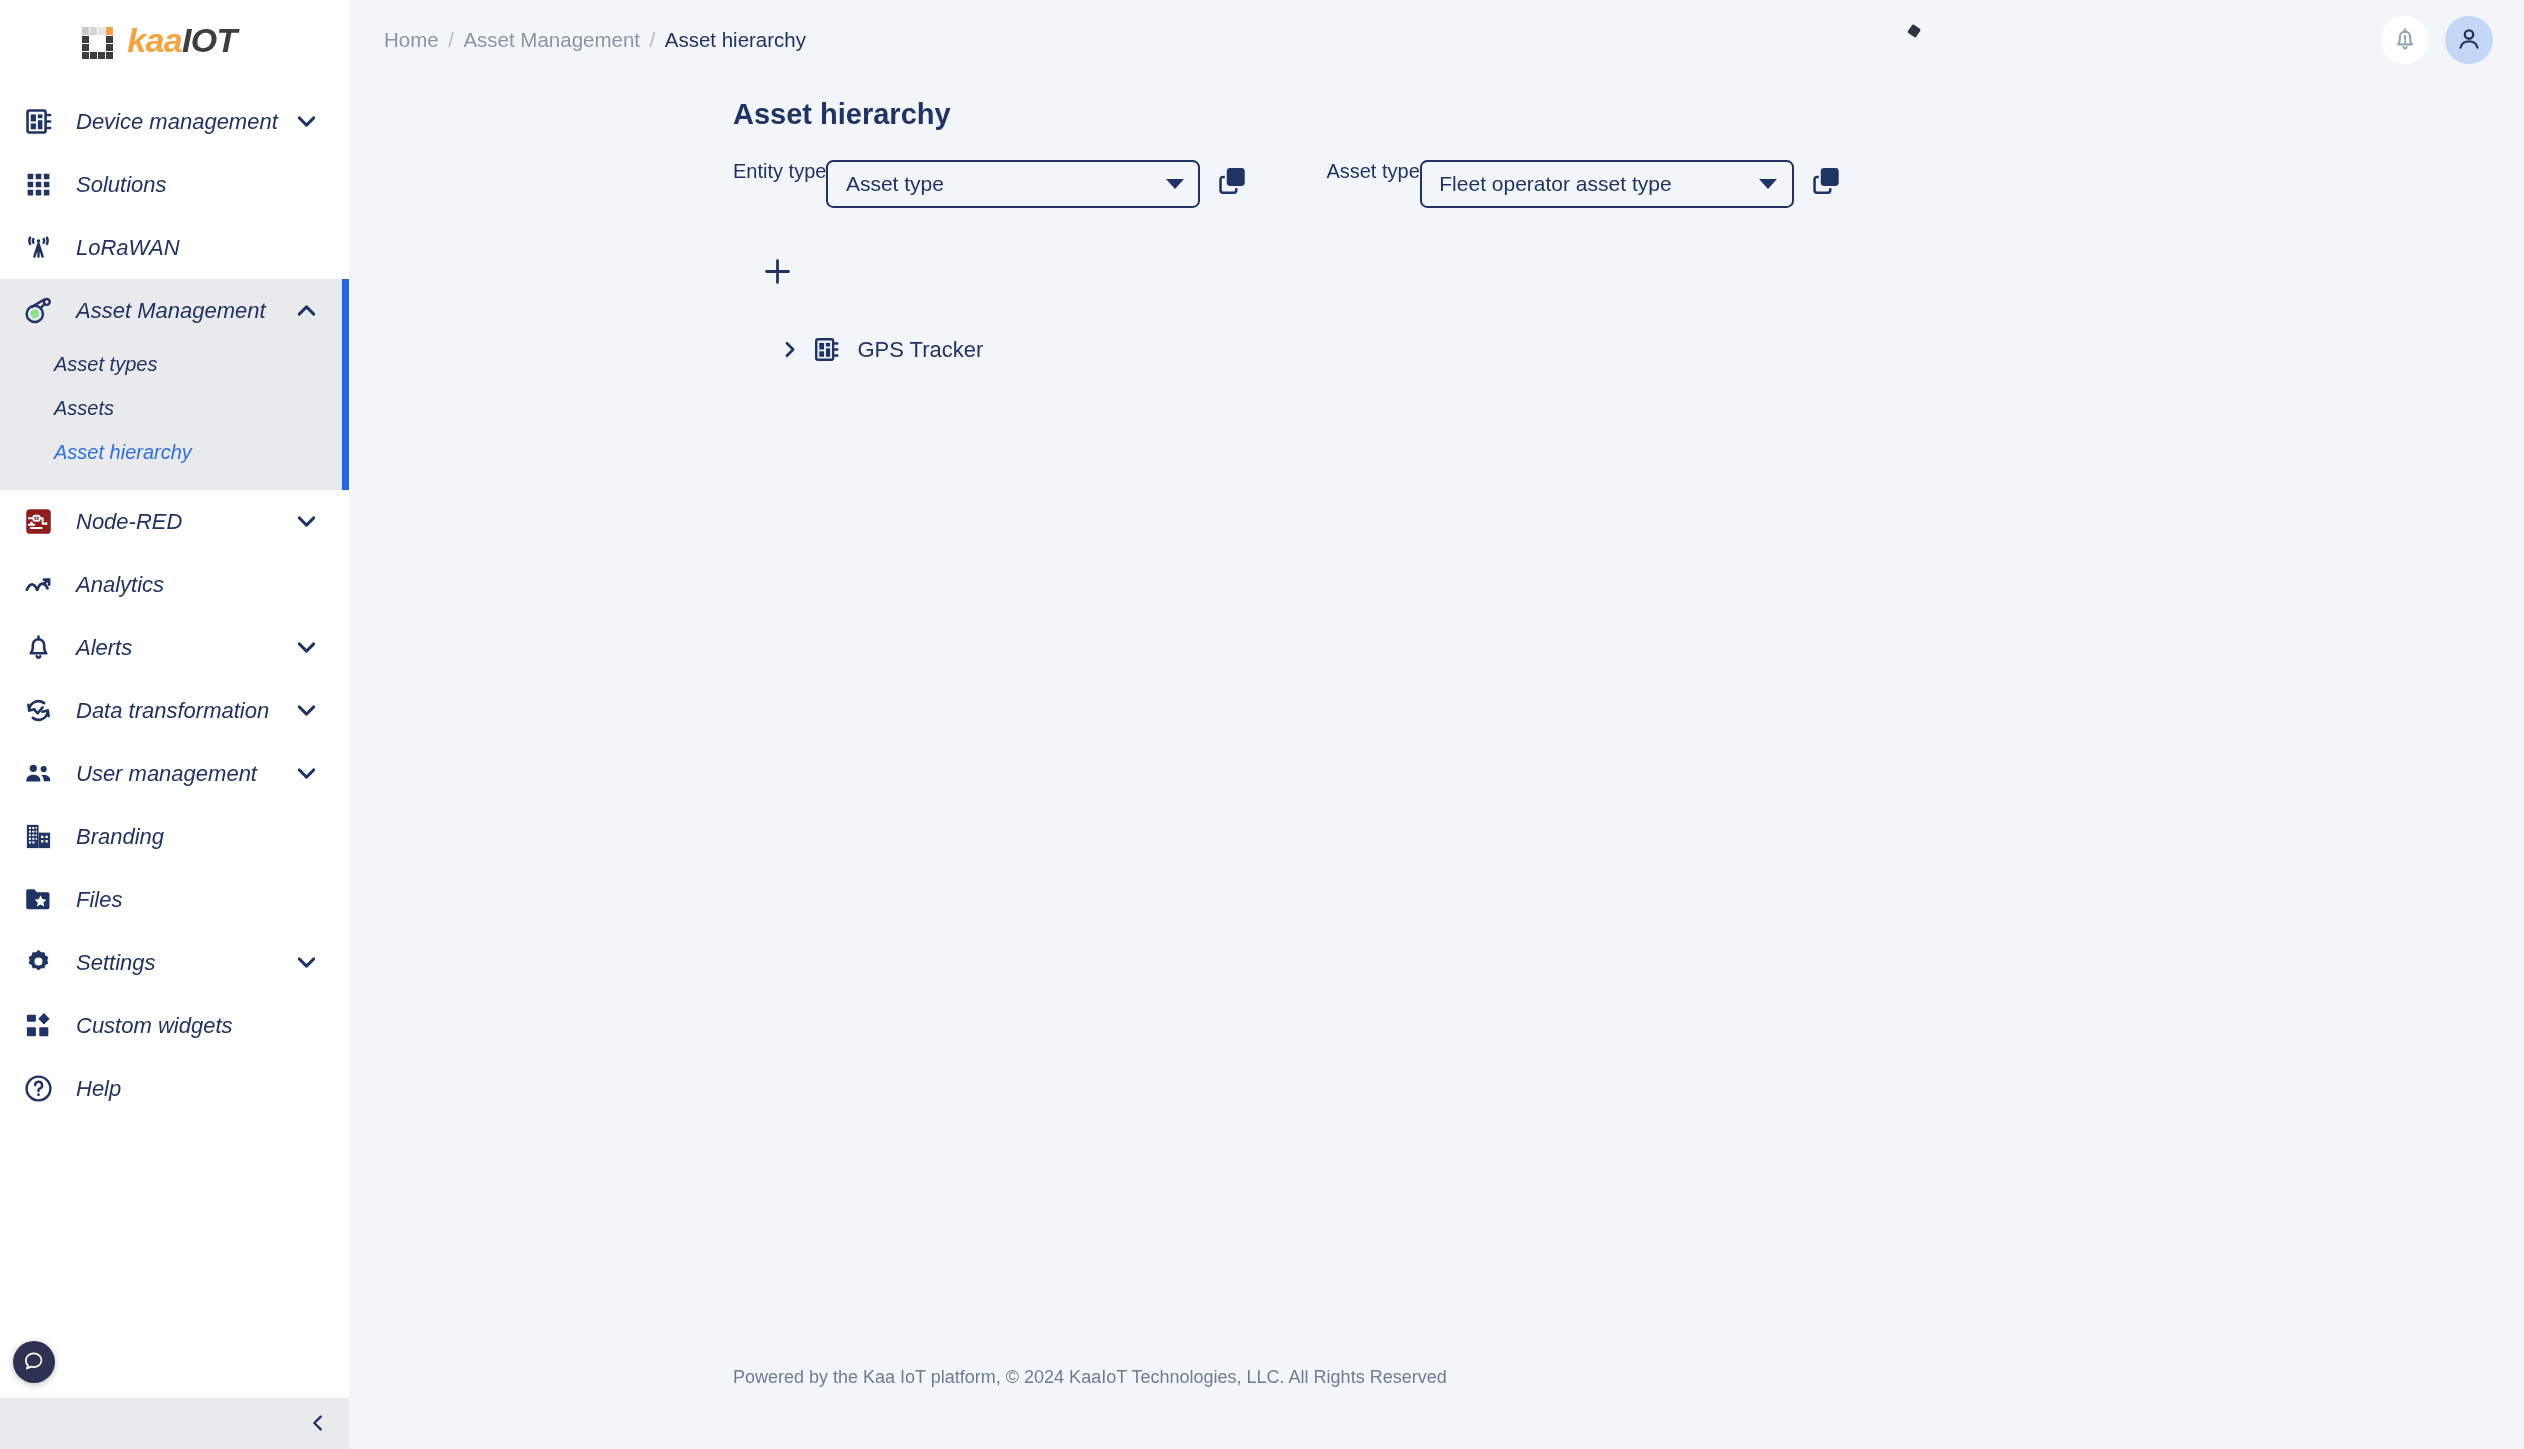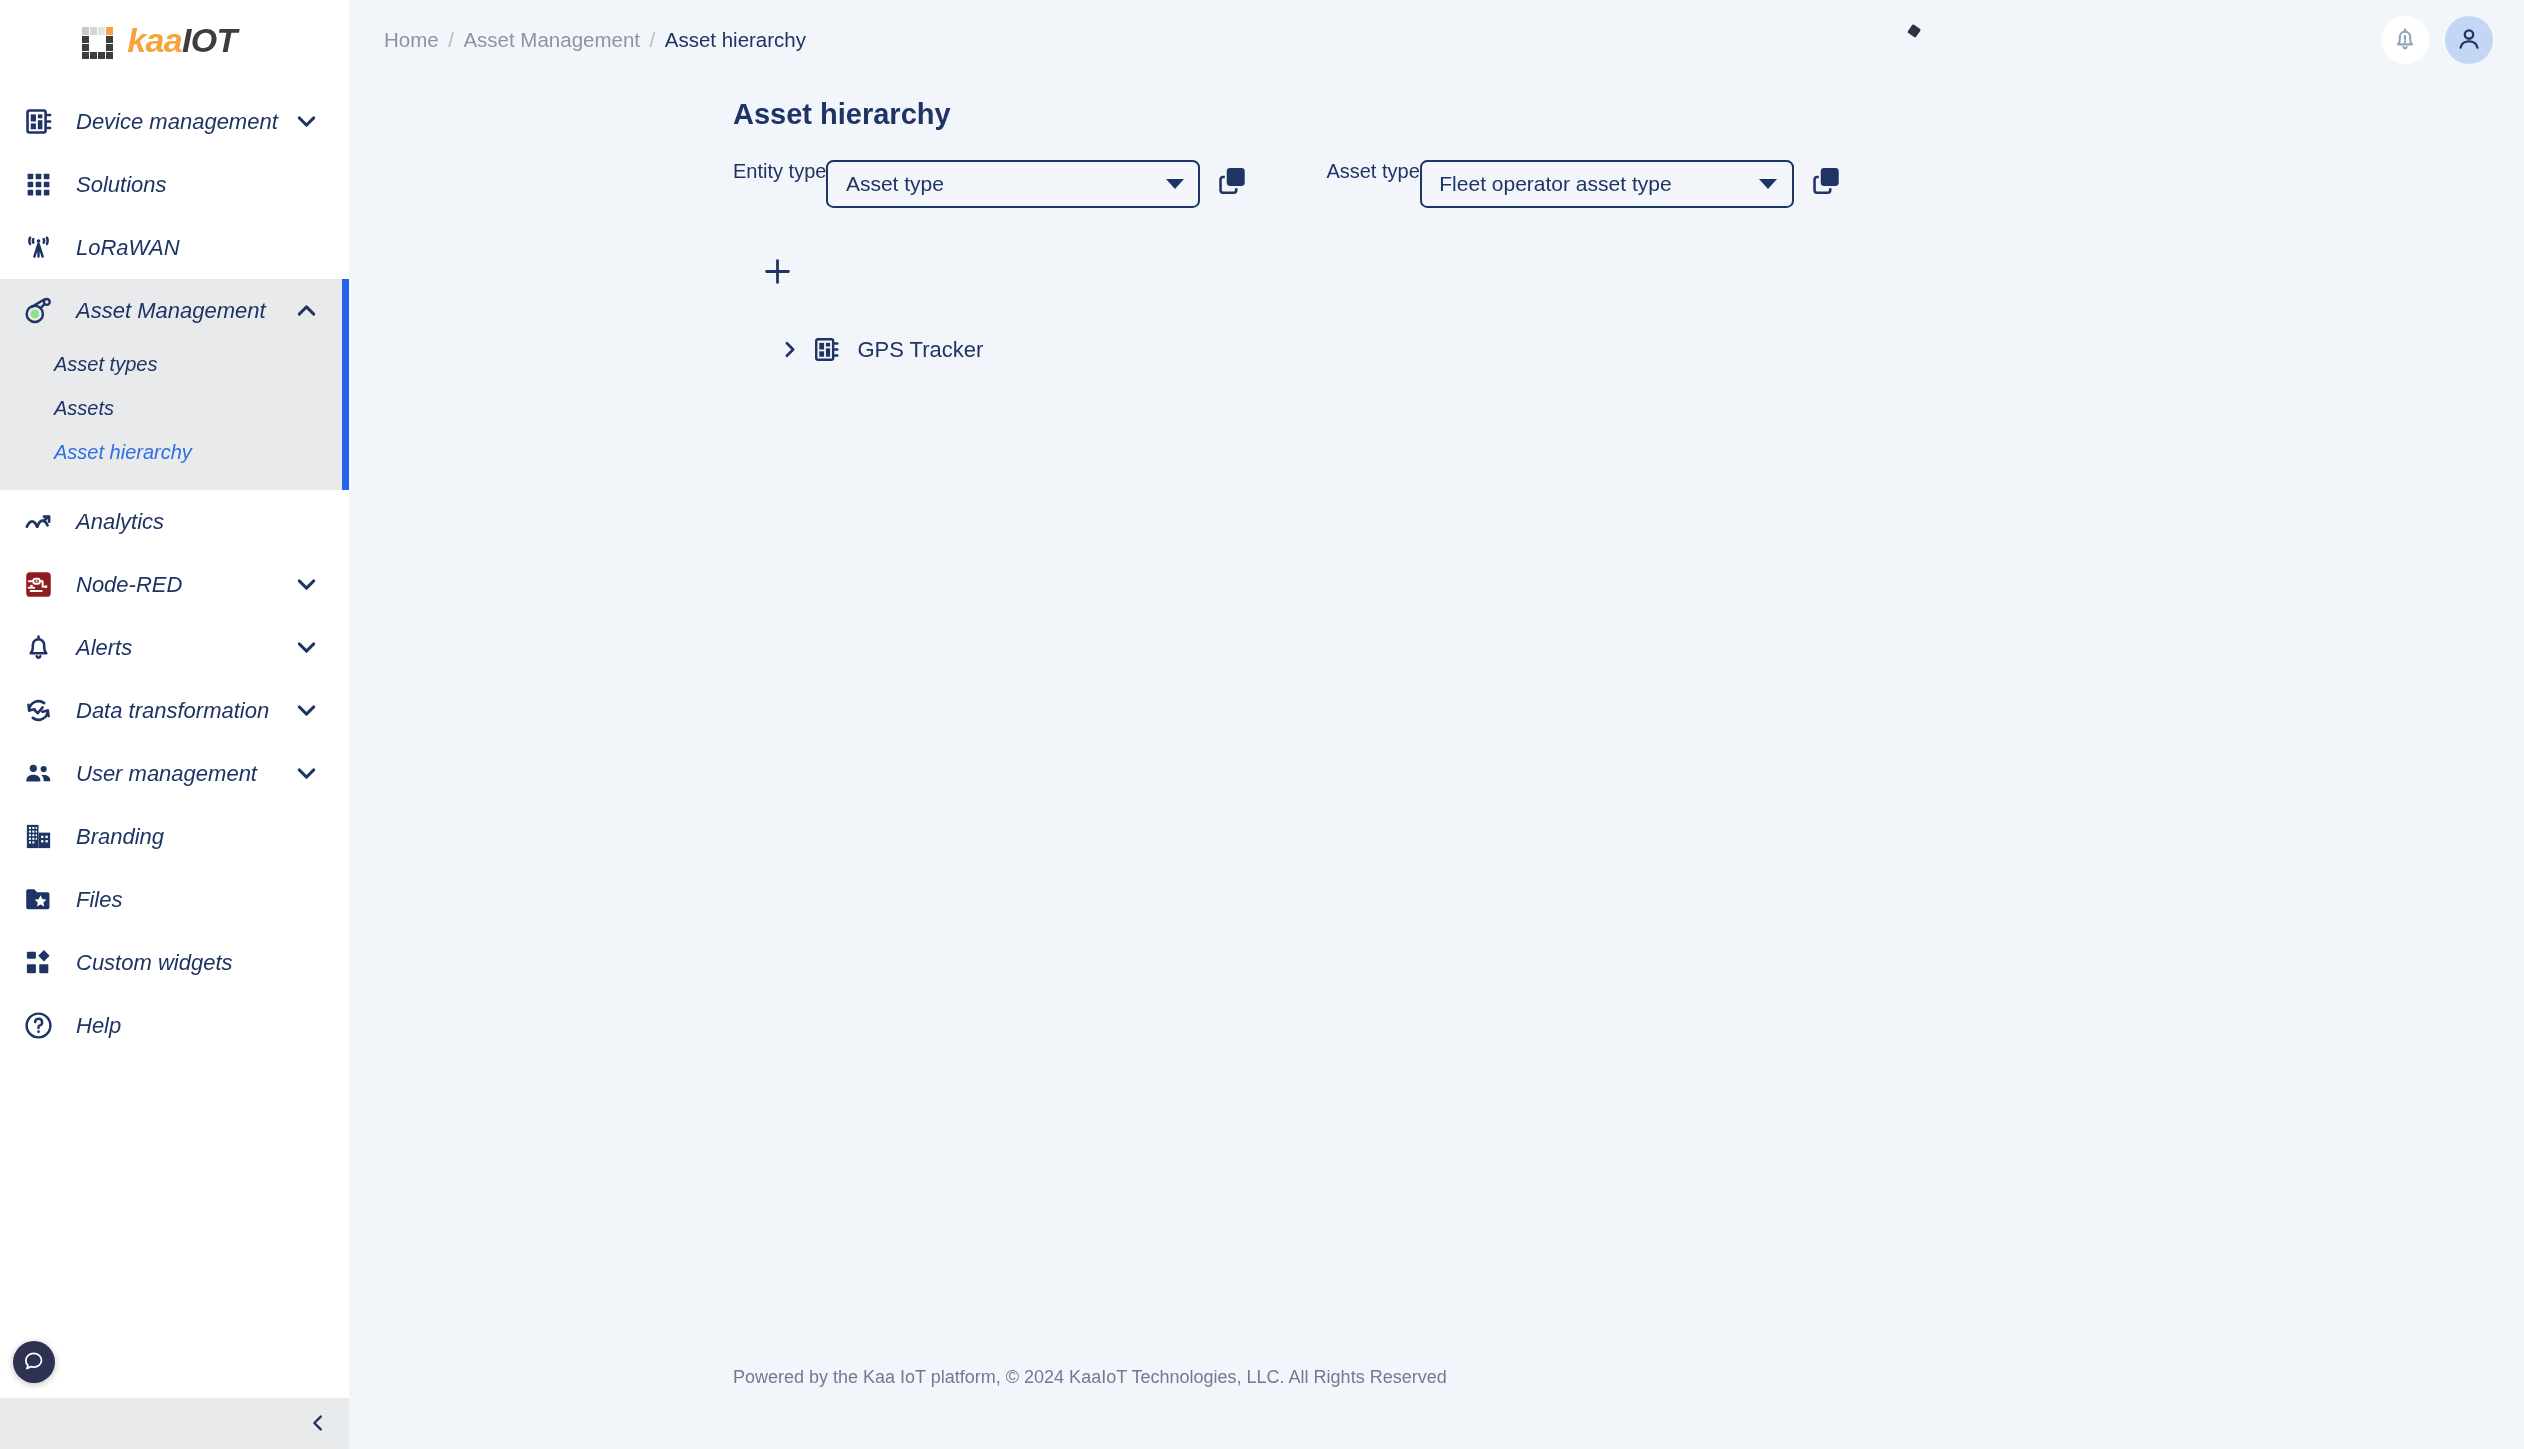--- a/index.html
+++ b/index.html
@@ -237,52 +237,52 @@
         </div>
         <div class="subnav">
           <div class="subnav-item">Asset types</div>
           <div class="subnav-item">Assets</div>
           <div class="subnav-item active">Asset hierarchy</div>
         </div>
       </div>
 
       <div class="nav-item">
         <span class="nav-icon">
-          <svg width="31" height="31" viewBox="0 0 24 24" fill="none" stroke="currentColor" stroke-width="2.1" stroke-linecap="round" stroke-linejoin="round">
-            <path d="M3 16c2.5-5.5 5.5-5.5 8 0"></path>
-            <path d="M11 16c2.5-6 5.5-6 8-1"></path>
-            <path d="M15 8h5v5" opacity="0"></path>
-            <path d="M19.5 8.3 16 11.6"></path>
-            <path d="M16.2 8.2h4v4"></path>
-          </svg>
-        </span>
-        <span class="nav-label">Analytics</span>
-      </div>
-
-      <div class="nav-item">
-        <span class="nav-icon">
           <svg width="31" height="31" viewBox="0 0 24 24">
             <rect x="2.5" y="2.5" width="19" height="19" rx="3" fill="#8f1d1d"></rect>
             <g fill="none" stroke="#ffffff" stroke-width="1.5" stroke-linecap="round">
               <path d="M4.5 9.5h3.2M10.5 9.5h0"></path>
               <rect x="8" y="7.6" width="5" height="3.8" rx="1.6" fill="none"></rect>
               <path d="M13 9.5h2.2M15.2 9.5v4.2M15.2 13.7h2.5"></path>
               <path d="M4.5 14.5h4.2"></path>
               <circle cx="6.6" cy="13.2" r="1.1" fill="#ffffff" stroke="none"></circle>
               <circle cx="17.8" cy="13.7" r="1.1" fill="#ffffff" stroke="none"></circle>
               <path d="M6 17h8.5"></path>
             </g>
           </svg>
         </span>
         <span class="nav-label">Node-RED</span>
         <span class="nav-chevron">
           <svg viewBox="0 0 24 24" fill="none" stroke="currentColor" stroke-width="2.4" stroke-linecap="round" stroke-linejoin="round">
               <polyline points="6 9 12 15 18 9"></polyline>
             </svg>
         </span>
+      </div>
+
+      <div class="nav-item">
+        <span class="nav-icon">
+          <svg width="31" height="31" viewBox="0 0 24 24" fill="none" stroke="currentColor" stroke-width="2.1" stroke-linecap="round" stroke-linejoin="round">
+            <path d="M3 16c2.5-5.5 5.5-5.5 8 0"></path>
+            <path d="M11 16c2.5-6 5.5-6 8-1"></path>
+            <path d="M15 8h5v5" opacity="0"></path>
+            <path d="M19.5 8.3 16 11.6"></path>
+            <path d="M16.2 8.2h4v4"></path>
+          </svg>
+        </span>
+        <span class="nav-label">Analytics</span>
       </div>
 
       <div class="nav-item">
         <span class="nav-icon">
           <svg width="31" height="31" viewBox="0 0 24 24" fill="none" stroke="currentColor" stroke-width="2" stroke-linecap="round" stroke-linejoin="round">
             <path d="M18 16.5H6c1.3-1.2 1.6-2.6 1.6-4.3V10a4.4 4.4 0 0 1 8.8 0v2.2c0 1.7.3 3.1 1.6 4.3Z"></path>
             <path d="M12 5.6V3.6"></path>
             <path d="M10.6 18.8c.3.7.8 1.1 1.4 1.1s1.1-.4 1.4-1.1"></path>
           </svg>
         </span>
@@ -362,20 +362,34 @@
       <div class="nav-item">
         <span class="nav-icon">
           <svg width="31" height="31" viewBox="0 0 24 24" fill="currentColor">
             <path d="M2.5 5.4A1.4 1.4 0 0 1 3.9 4h4.9l2 2.3h8.3a1.4 1.4 0 0 1 1.4 1.4v10.4a1.4 1.4 0 0 1-1.4 1.4H3.9a1.4 1.4 0 0 1-1.4-1.4Z"></path>
             <path fill="#ffffff" d="m13.6 8.8 1.4 2.9 3.1.4-2.3 2.2.6 3.1-2.8-1.5-2.8 1.5.6-3.1-2.3-2.2 3.1-.4Z"></path>
           </svg>
         </span>
         <span class="nav-label">Files</span>
       </div>
 
+      <div class="nav-item">
+        <span class="nav-icon">
+          <svg width="31" height="31" viewBox="0 0 24 24" fill="currentColor">
+            <path d="M12 2.2 14 4h2.6l.7 2.5 2.3 1.2-.8 2.5.8 2.5-2.3 1.2-.7 2.5H14l-2 1.8-2-1.8H7.4l-.7-2.5-2.3-1.2.8-2.5-.8-2.5 2.3-1.2L7.4 4H10Z"></path>
+            <circle cx="12" cy="11.2" r="3.1" fill="#ffffff"></circle>
+          </svg>
+        </span>
+        <span class="nav-label">Settings</span>
+        <span class="nav-chevron">
+          <svg viewBox="0 0 24 24" fill="none" stroke="currentColor" stroke-width="2.4" stroke-linecap="round" stroke-linejoin="round">
+              <polyline points="6 9 12 15 18 9"></polyline>
+            </svg>
+        </span>
+      </div>
 
       <div class="nav-item">
         <span class="nav-icon">
           <svg width="31" height="31" viewBox="0 0 24 24" fill="currentColor">
             <rect x="3" y="3.6" width="7" height="5.4" rx="0.8"></rect>
             <rect x="3" y="13.4" width="7" height="7" rx="0.8"></rect>
             <rect x="12.6" y="13.4" width="7" height="7" rx="0.8"></rect>
             <path d="m16.2 2.4 4.4 4.4-4.4 4.4-4.4-4.4Z"></path>
           </svg>
         </span>

